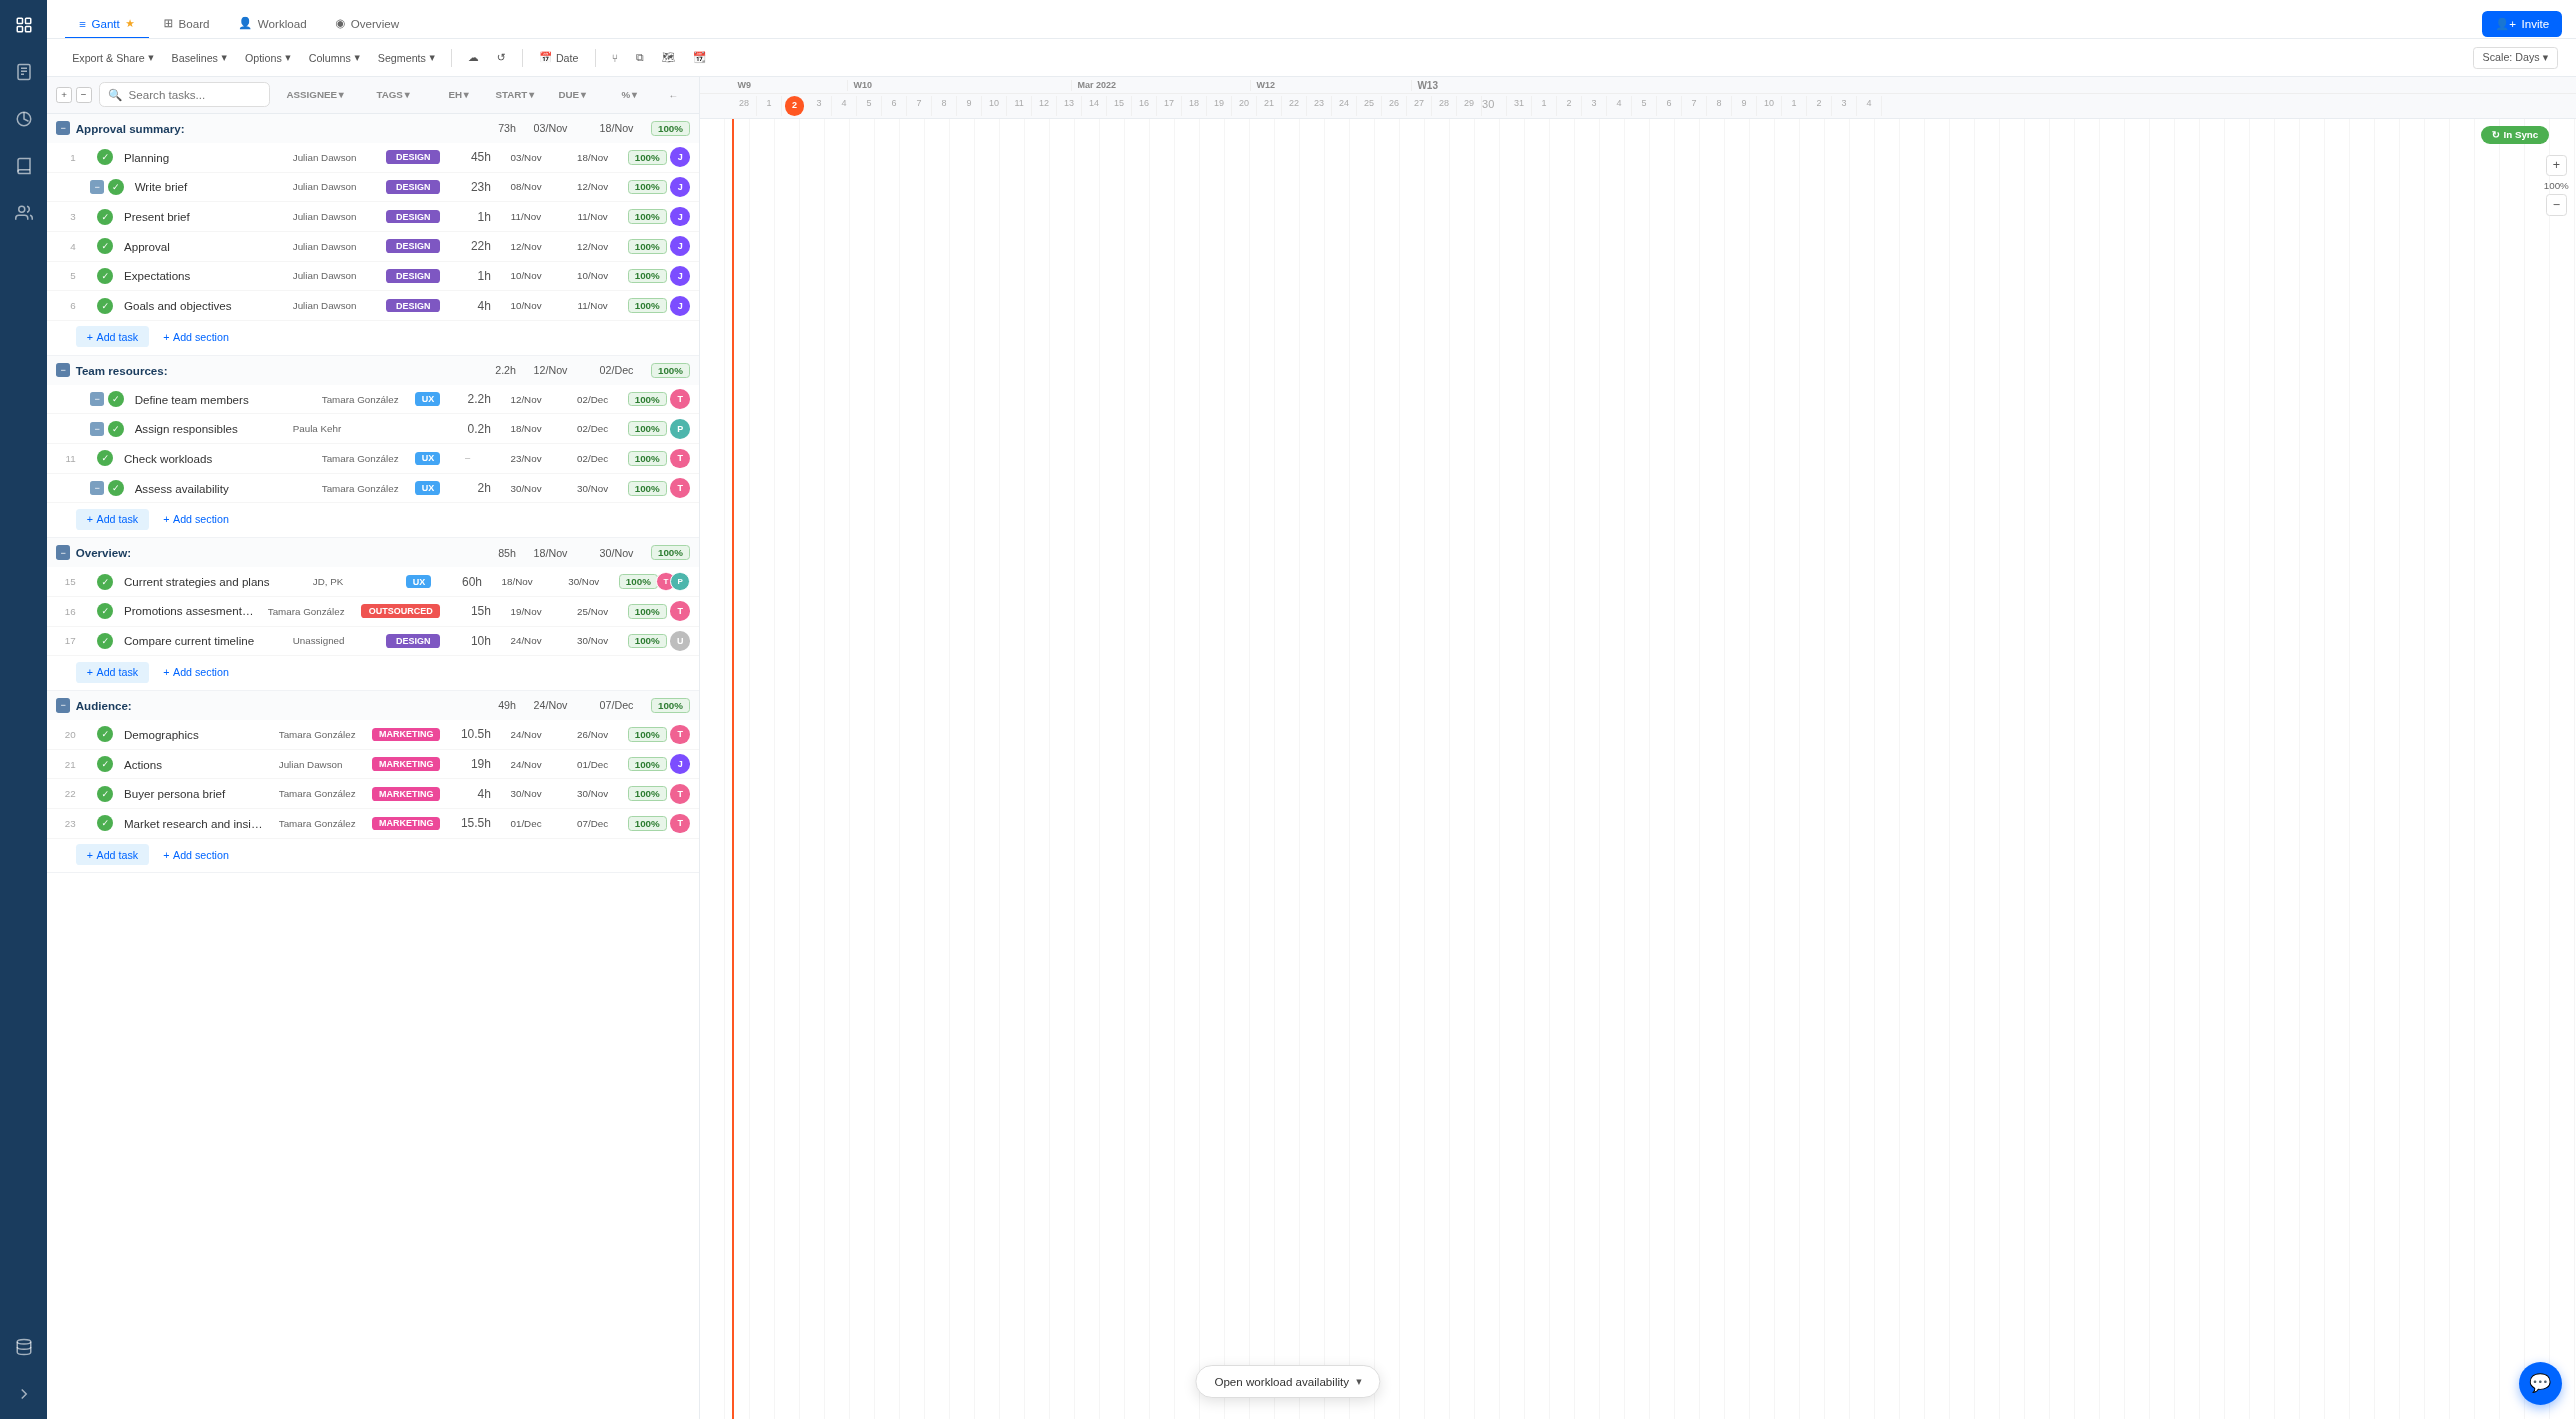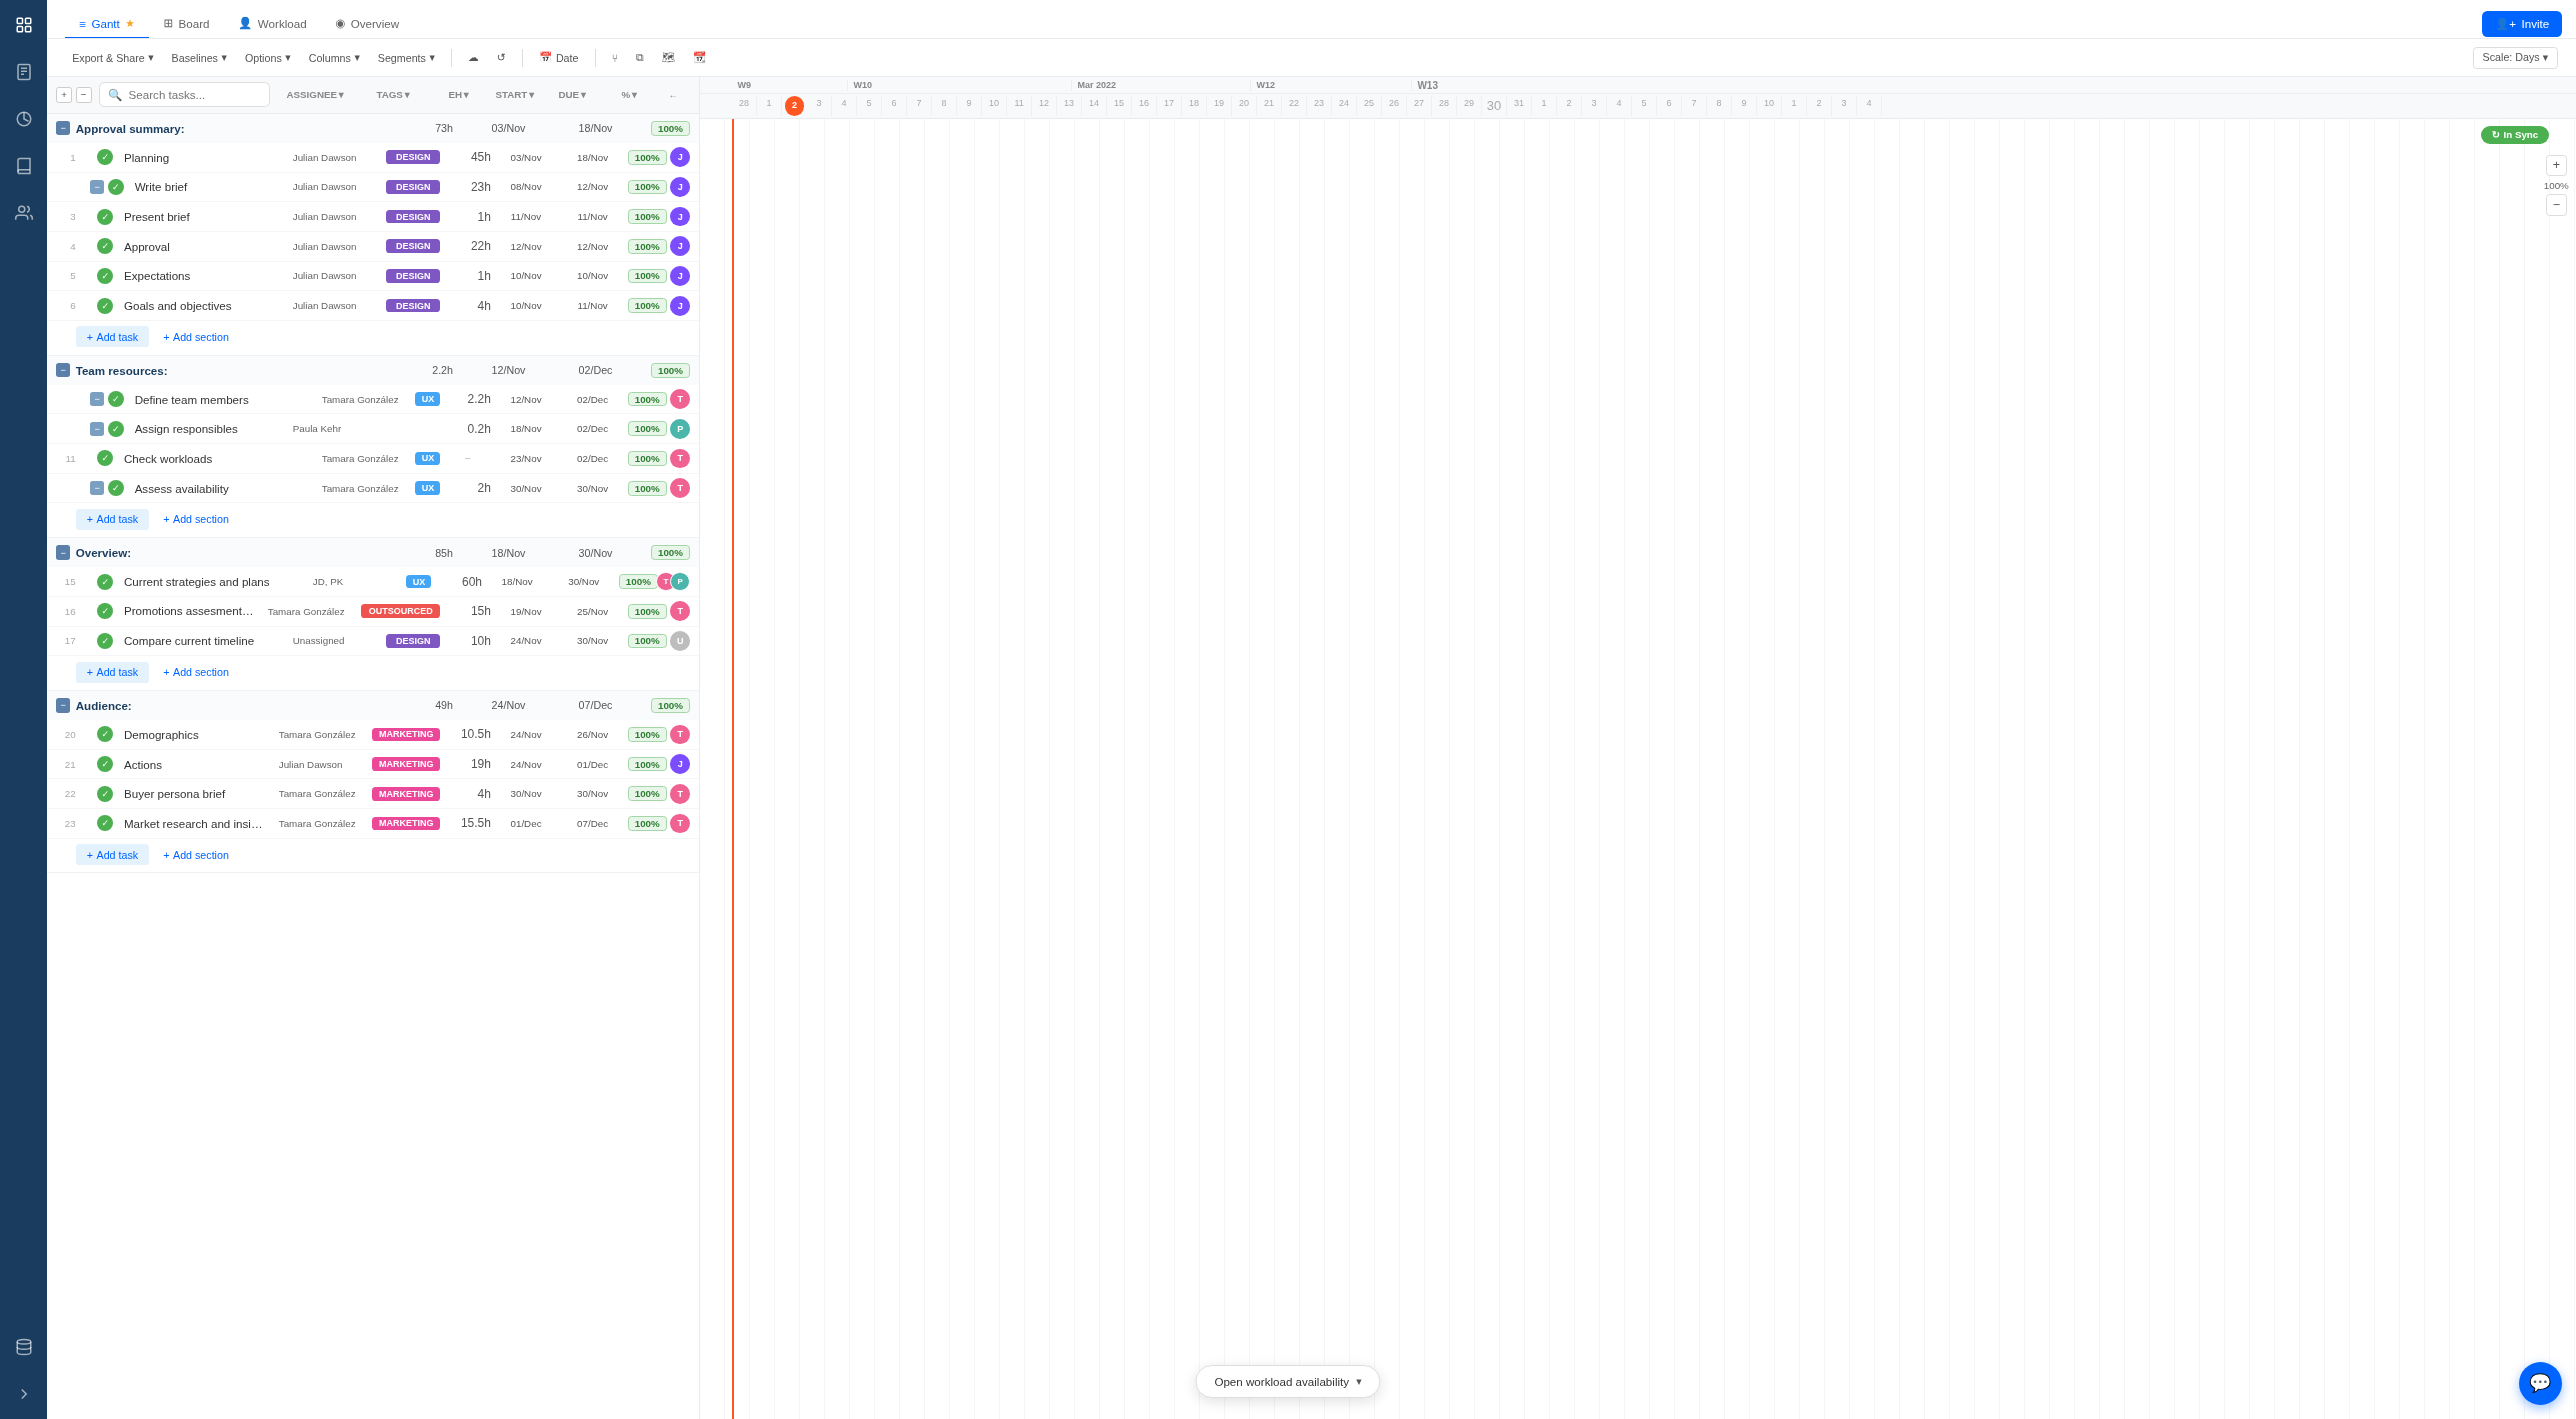--- a/index.html
+++ b/index.html
@@ -52,21 +52,21 @@
     .col-hdr.start { width: 63px; }
     .col-hdr.due { width: 63px; }
     .col-hdr.pct { width: 47px; }
     .col-hdr.arrow { width: 27px; }
 
     
     .section { border-bottom: 0.9px solid #f0f2f5; }
     .section-header { display: flex; align-items: center; padding: 7.2px 9px; background: #fafbfc; cursor: pointer; gap: 5.4px; }
     .section-collapse { width: 14.3px; height: 14.3px; background: #5a7fa8; border-radius: 2.7px; display: flex; align-items: center; justify-content: center; color: #fff; font-size: 9px; flex-shrink: 0; cursor: pointer; }
     .section-title { font-size: 11.6px; font-weight: 600; color: #1a3c5e; flex: 1; }
-    .section-meta { display: flex; align-items: center; gap: 24px; margin-left: auto; }
+    .section-meta { display: flex; align-items: center; gap: 3px; margin-left: auto; }
     .section-hours { font-size: 10.7px; color: #555; width: 47px; text-align: right; }
     .section-start { font-size: 10.7px; color: #555; width: 63px; text-align: center; }
     .section-end { font-size: 10.7px; color: #555; width: 63px; text-align: center; }
     .pct-badge { background: #e8f5e9; color: #2e7d32; border: 0.9px solid #a5d6a7; border-radius: 3.6px; padding: 0.9px 5.4px; font-size: 9.8px; font-weight: 600; width: 39px; text-align: center; }
 
     
     .task-row { display: flex; align-items: center; padding: 4.5px 9px; border-bottom: 0.9px solid #f5f5f5; gap: 3.6px; }
     .task-num { width: 19.7px; font-size: 9.8px; color: #aaa; text-align: right; flex-shrink: 0; }
     .task-check { width: 16px; height: 16px; border-radius: 50%; background: #4caf50; display: flex; align-items: center; justify-content: center; color: #fff; font-size: 9px; flex-shrink: 0; }
     .task-name { flex: 1; font-size: 11.6px; color: #333; padding: 0 7.2px; white-space: nowrap; overflow: hidden; text-overflow: ellipsis; }
@@ -658,21 +658,21 @@
                 <div style="width: 25px; text-align: center; font-size: 9px; color: rgb(170, 170, 170); padding: 1.8px 0px; border-right: 0.9px solid rgb(240, 240, 240); flex-shrink: 0;">20</div>
                 <div style="width: 25px; text-align: center; font-size: 9px; color: rgb(170, 170, 170); padding: 1.8px 0px; border-right: 0.9px solid rgb(240, 240, 240); flex-shrink: 0;">21</div>
                 <div style="width: 25px; text-align: center; font-size: 9px; color: rgb(170, 170, 170); padding: 1.8px 0px; border-right: 0.9px solid rgb(240, 240, 240); flex-shrink: 0;">22</div>
                 <div style="width: 25px; text-align: center; font-size: 9px; color: rgb(170, 170, 170); padding: 1.8px 0px; border-right: 0.9px solid rgb(240, 240, 240); flex-shrink: 0;">23</div>
                 <div style="width: 25px; text-align: center; font-size: 9px; color: rgb(170, 170, 170); padding: 1.8px 0px; border-right: 0.9px solid rgb(240, 240, 240); flex-shrink: 0;">24</div>
                 <div style="width: 25px; text-align: center; font-size: 9px; color: rgb(170, 170, 170); padding: 1.8px 0px; border-right: 0.9px solid rgb(240, 240, 240); flex-shrink: 0;">25</div>
                 <div style="width: 25px; text-align: center; font-size: 9px; color: rgb(170, 170, 170); padding: 1.8px 0px; border-right: 0.9px solid rgb(240, 240, 240); flex-shrink: 0;">26</div>
                 <div style="width: 25px; text-align: center; font-size: 9px; color: rgb(170, 170, 170); padding: 1.8px 0px; border-right: 0.9px solid rgb(240, 240, 240); flex-shrink: 0;">27</div>
                 <div style="width: 25px; text-align: center; font-size: 9px; color: rgb(170, 170, 170); padding: 1.8px 0px; border-right: 0.9px solid rgb(240, 240, 240); flex-shrink: 0;">28</div>
                 <div style="width: 25px; text-align: center; font-size: 9px; color: rgb(170, 170, 170); padding: 1.8px 0px; border-right: 0.9px solid rgb(240, 240, 240); flex-shrink: 0;">29</div>
-                <div style="width: 25px; text-align: center; font-size: 13px; color: rgb(170, 170, 170); padding: 1.8px 0px; border-right: 0.9px solid rgb(240, 240, 240); flex-shrink: 0;">30</div>
+                <div style="width: 25px; text-align: left; font-size: 11px; color: rgb(170, 170, 170); padding: 1.8px 0px; border-right: 0.9px solid rgb(240, 240, 240); flex-shrink: 0;">30</div>
                 <div style="width: 25px; text-align: center; font-size: 9px; color: rgb(170, 170, 170); padding: 1.8px 0px; border-right: 0.9px solid rgb(240, 240, 240); flex-shrink: 0;">31</div>
                 <div style="width: 25px; text-align: center; font-size: 9px; color: rgb(170, 170, 170); padding: 1.8px 0px; border-right: 0.9px solid rgb(240, 240, 240); flex-shrink: 0;">1</div>
                 <div style="width: 25px; text-align: center; font-size: 9px; color: rgb(170, 170, 170); padding: 1.8px 0px; border-right: 0.9px solid rgb(240, 240, 240); flex-shrink: 0;">2</div>
                 <div style="width: 25px; text-align: center; font-size: 9px; color: rgb(170, 170, 170); padding: 1.8px 0px; border-right: 0.9px solid rgb(240, 240, 240); flex-shrink: 0;">3</div>
                 <div style="width: 25px; text-align: center; font-size: 9px; color: rgb(170, 170, 170); padding: 1.8px 0px; border-right: 0.9px solid rgb(240, 240, 240); flex-shrink: 0;">4</div>
                 <div style="width: 25px; text-align: center; font-size: 9px; color: rgb(170, 170, 170); padding: 1.8px 0px; border-right: 0.9px solid rgb(240, 240, 240); flex-shrink: 0;">5</div>
                 <div style="width: 25px; text-align: center; font-size: 9px; color: rgb(170, 170, 170); padding: 1.8px 0px; border-right: 0.9px solid rgb(240, 240, 240); flex-shrink: 0;">6</div>
                 <div style="width: 25px; text-align: center; font-size: 9px; color: rgb(170, 170, 170); padding: 1.8px 0px; border-right: 0.9px solid rgb(240, 240, 240); flex-shrink: 0;">7</div>
                 <div style="width: 25px; text-align: center; font-size: 9px; color: rgb(170, 170, 170); padding: 1.8px 0px; border-right: 0.9px solid rgb(240, 240, 240); flex-shrink: 0;">8</div>
                 <div style="width: 25px; text-align: center; font-size: 9px; color: rgb(170, 170, 170); padding: 1.8px 0px; border-right: 0.9px solid rgb(240, 240, 240); flex-shrink: 0;">9</div>

